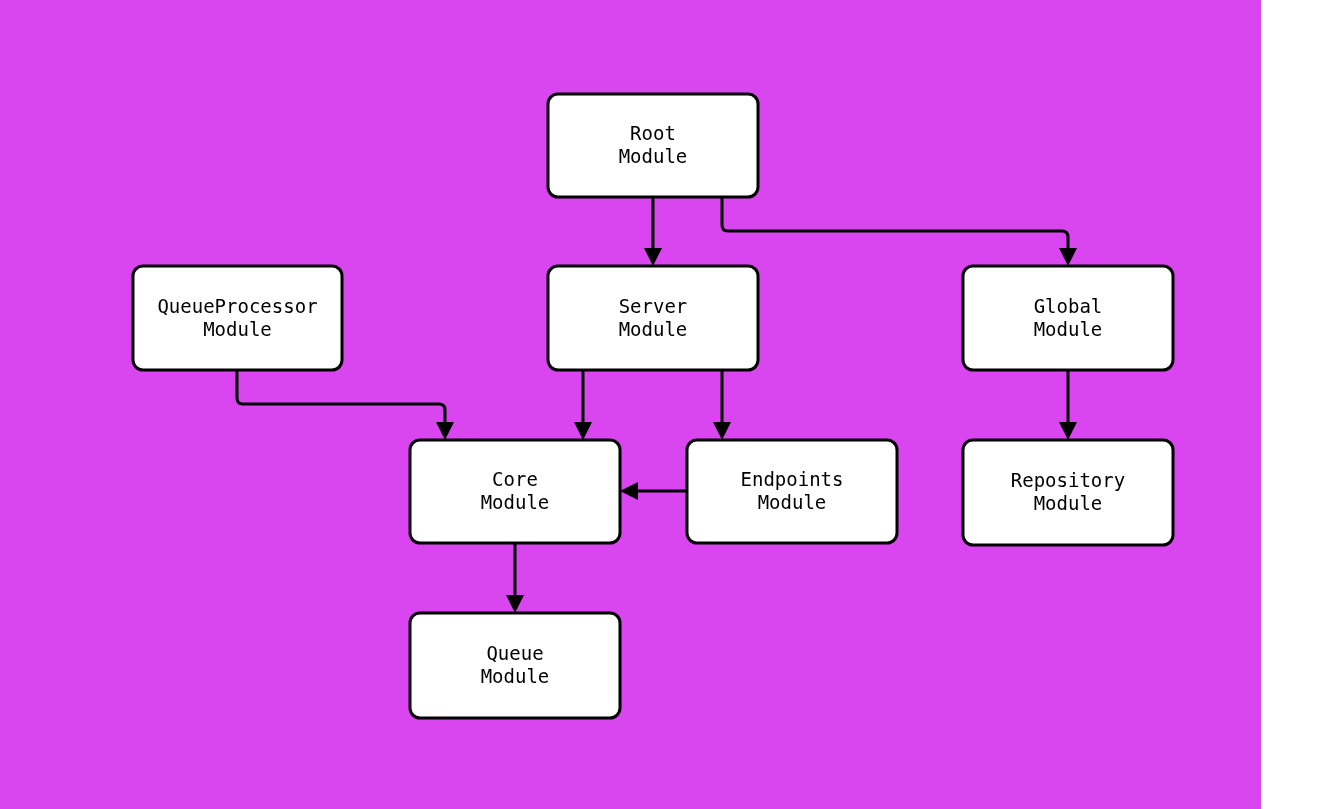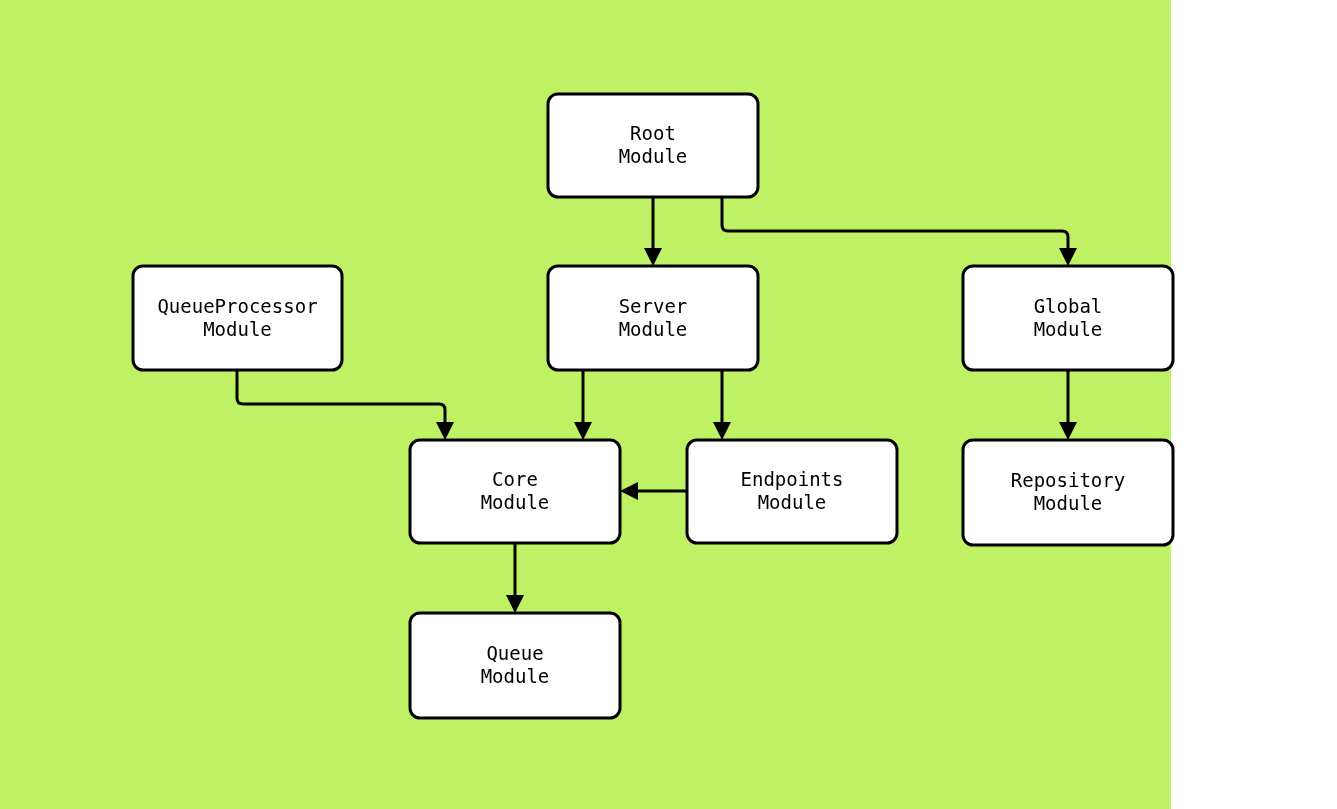--- a/index.html
+++ b/index.html
@@ -9,23 +9,23 @@
     background: #ffffff;
   }
   body {
     width: 1337px;
     height: 809px;
     overflow: hidden;
     font-family: "DejaVu Sans Mono", "Liberation Mono", monospace;
   }
   #diagram-canvas {
     position: relative;
-    width: 1171px;
+    width: 1261px;
     height: 809px;
-    background: #bef264;
+    background: #d946ef;
   }
   svg.diagram-svg {
     position: absolute;
     top: 0;
     left: 0;
     width: 1337px;
     height: 809px;
     display: block;
   }
   .node-box {

